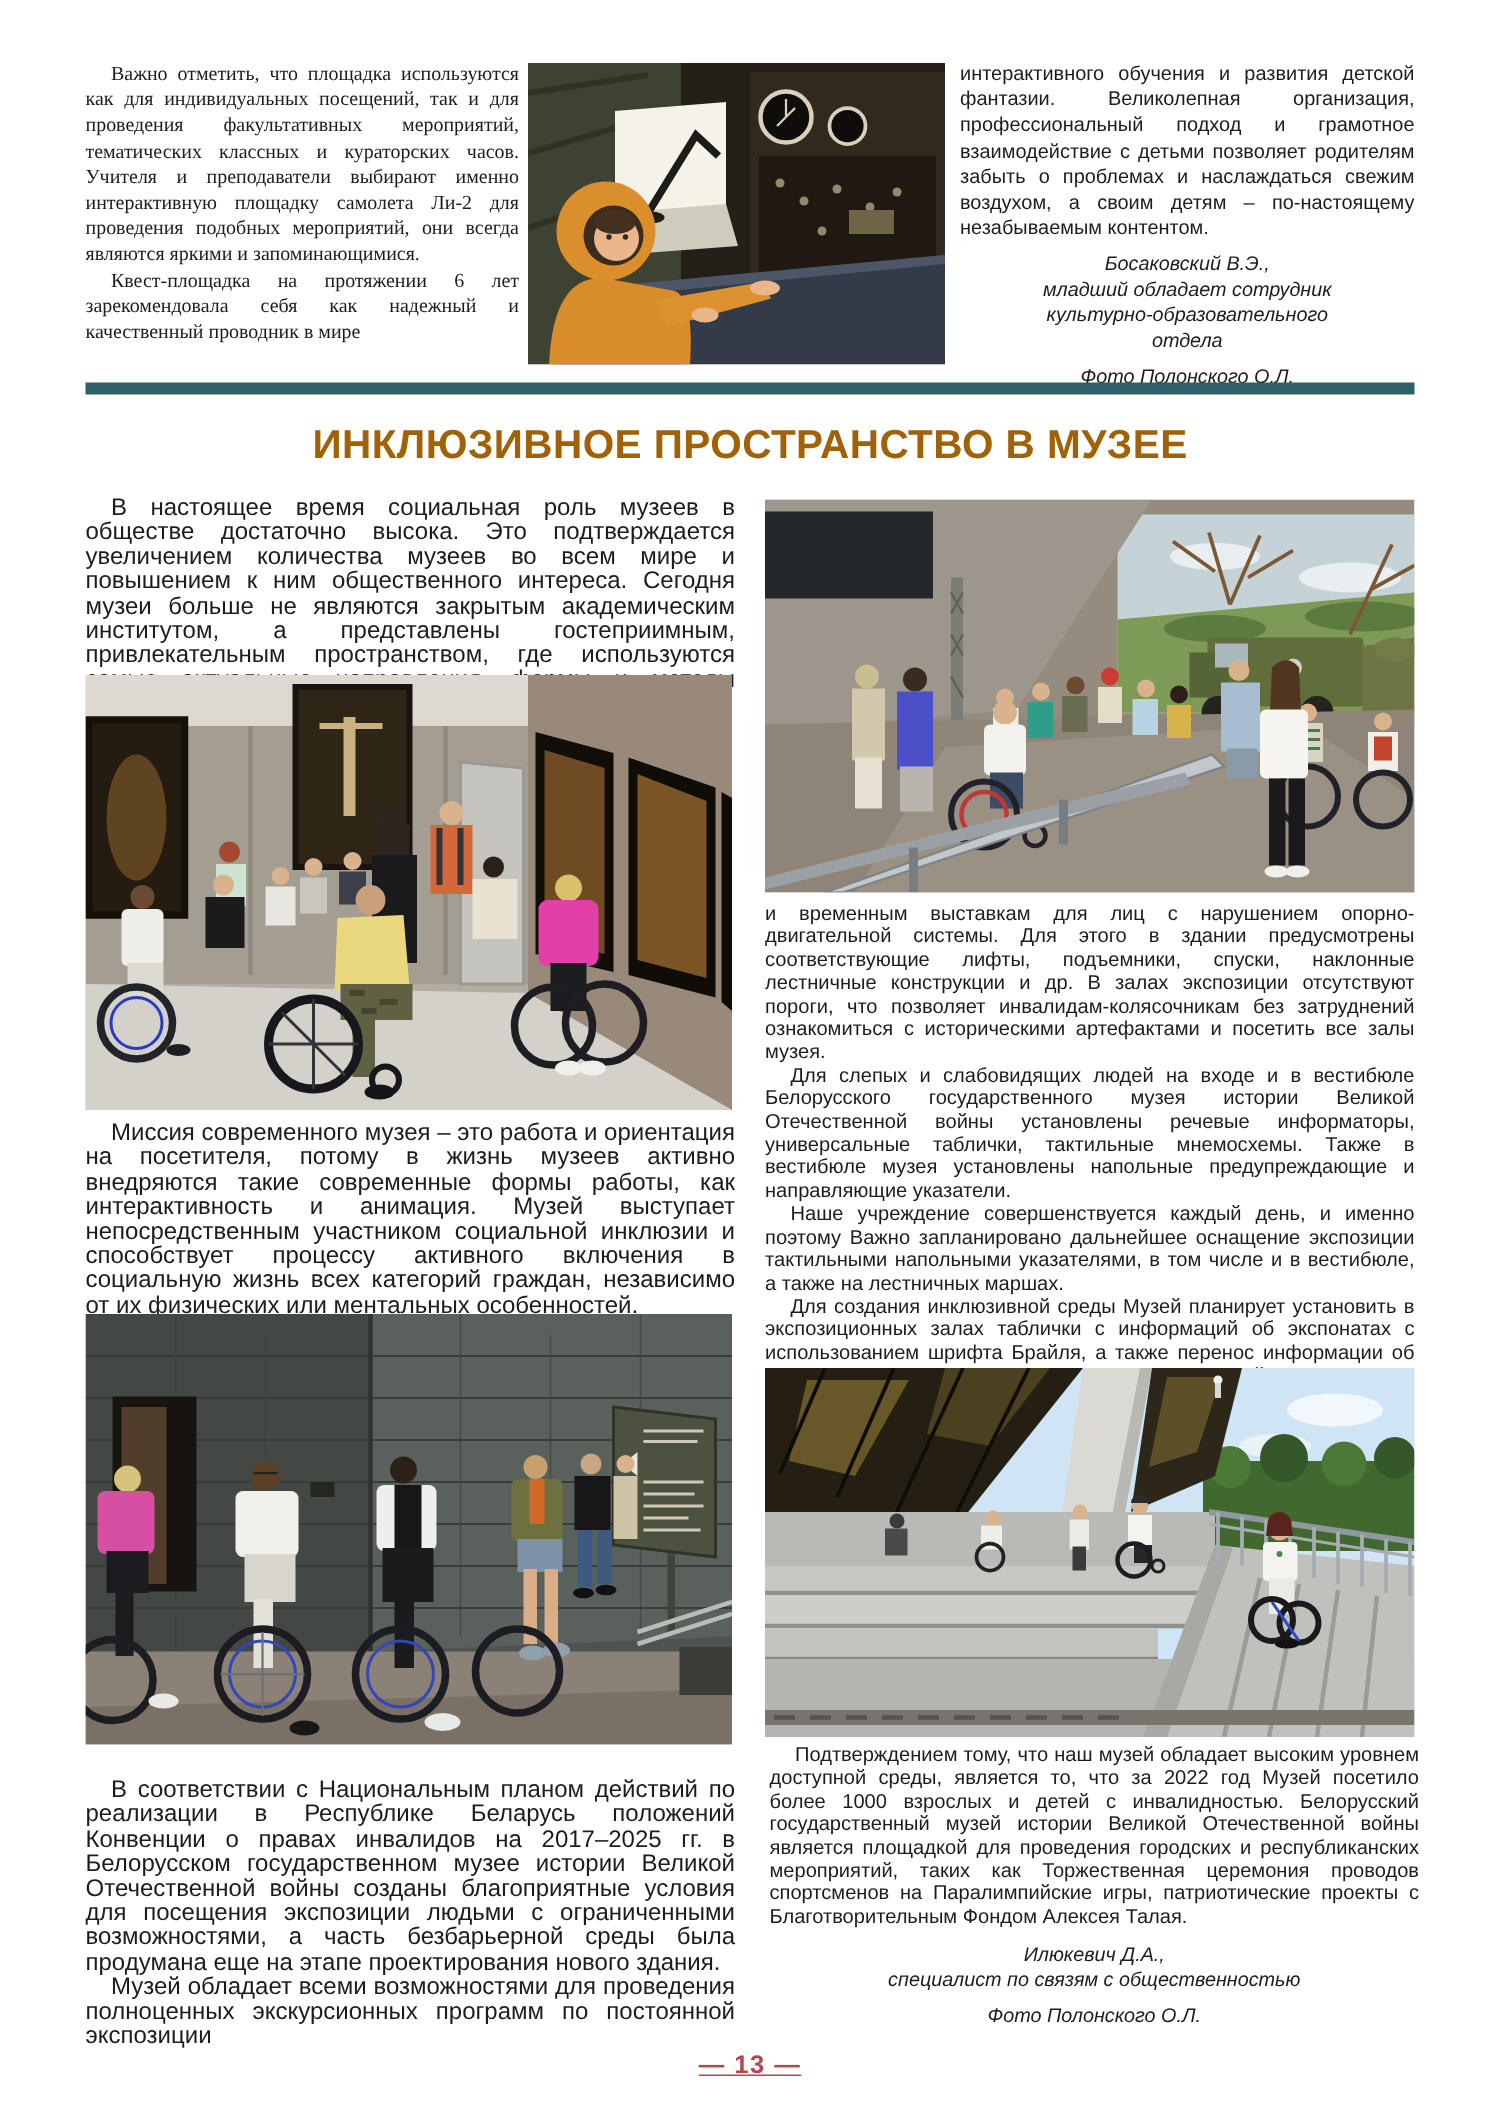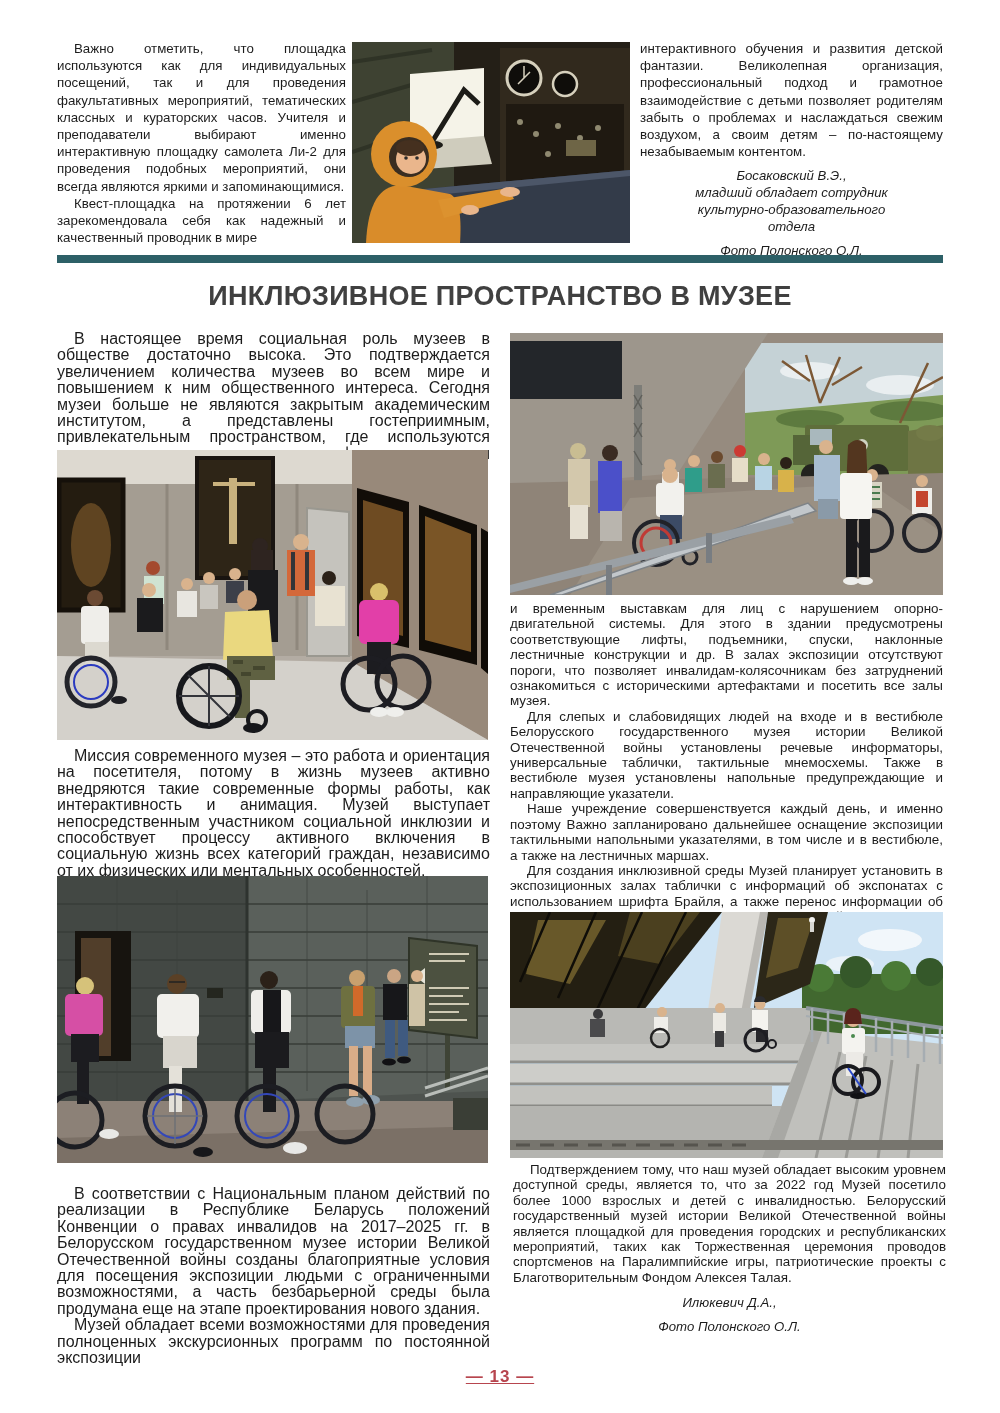--- a/index.html
+++ b/index.html
@@ -9,31 +9,31 @@
   .top-text{font-size:13.3px;line-height:17.2px;text-align:justify;}
   .top-text p{margin:0;text-indent:17px;}
   .left-body{font-size:16px;line-height:16.4px;text-align:justify;}
   .left-body p{margin:0;text-indent:17px;}
   .right-body{font-size:13.4px;line-height:15.4px;text-align:justify;}
   .right-body p{margin:0;text-indent:17px;}
   p.cont{text-indent:0;}
   .byline{font-size:13.2px;line-height:16.8px;font-style:italic;text-align:center;margin-top:8px;}
   .byline .credit{margin-top:7px;}
   .divider{background:#2d6067;}
-  .title{margin:0;font-size:27px;font-weight:700;color:#404040;text-align:center;letter-spacing:.3px;width:100%;}
+  .title{margin:0;font-size:27px;font-weight:700;color:#a16207;text-align:center;letter-spacing:.3px;width:100%;}
   .photo{overflow:hidden;background:#e8e6e0;}
   .photo svg{display:block;width:100%;height:100%;}
   .pageno{width:100%;text-align:center;font-size:17px;font-weight:700;color:#b7454e;letter-spacing:1px;}
 </style>
 </head>
 <body>
 
 <div class="page">
 
-  <div class="abs top-text" style="left:57px;top:40px;width:289px;">
+  <div class="abs top-text" style="left:57px;top:40px;width:289px;font-family:Liberation Serif, serif;">
     <p>Важно отметить, что площадка используются как для индивидуальных посещений, так и для проведения факультативных мероприятий, тематических классных и кураторских часов. Учителя и преподаватели выбирают именно интерактивную площадку самолета Ли-2 для проведения подобных мероприятий, они всегда являются яркими и запоминающимися.</p>
     <p>Квест-площадка на протяжении 6 лет зарекомендовала себя как надежный и качественный проводник в мире</p>
   </div>
 
   <div class="abs photo" style="left:352px;top:42px;width:278px;height:201px;">
     <svg viewBox="0 0 278 201" preserveAspectRatio="none">
       <rect width="278" height="201" fill="#241f17"></rect>
       <g>
         <rect x="0" y="0" width="102" height="201" fill="#3e4232"></rect>
         <path d="M0,20 L80,8 M0,60 L70,40 M0,110 L60,90" stroke="#2f3326" stroke-width="4" fill="none"></path>
@@ -413,19 +413,20 @@
         <path d="M338,156 L356,182" stroke="#2b49c8" stroke-width="2"></path>
         <ellipse cx="348" cy="184" rx="8" ry="3" fill="#111114"></ellipse>
       </g>
     </svg>
   </div>
 
   <div class="abs right-body" style="left:480px;top:1162px;width:433px;margin-left:33px;">
     <p>Подтверждением тому, что наш музей обладает высоким уровнем доступной среды, является то, что за 2022 год Музей посетило более 1000 взрослых и детей с инвалидностью. Белорусский государственный музей истории Великой Отечественной войны является площадкой для проведения городских и республиканских мероприятий, таких как Торжественная церемония проводов спортсменов на Паралимпийские игры, патриотические проекты с Благотворительным Фондом Алексея Талая.</p>
     <div class="byline" style="margin-top:10px;">
       <div>Илюкевич Д.А.,</div>
+      <div>специалист по связям с общественностью</div>
       <div class="credit">Фото  Полонского О.Л.</div>
     </div>
   </div>
 
   <div class="abs pageno" style="left:0;top:1367px;text-decoration:underline;">— 13 —</div>
 
 </div>
 
 </body></html>

